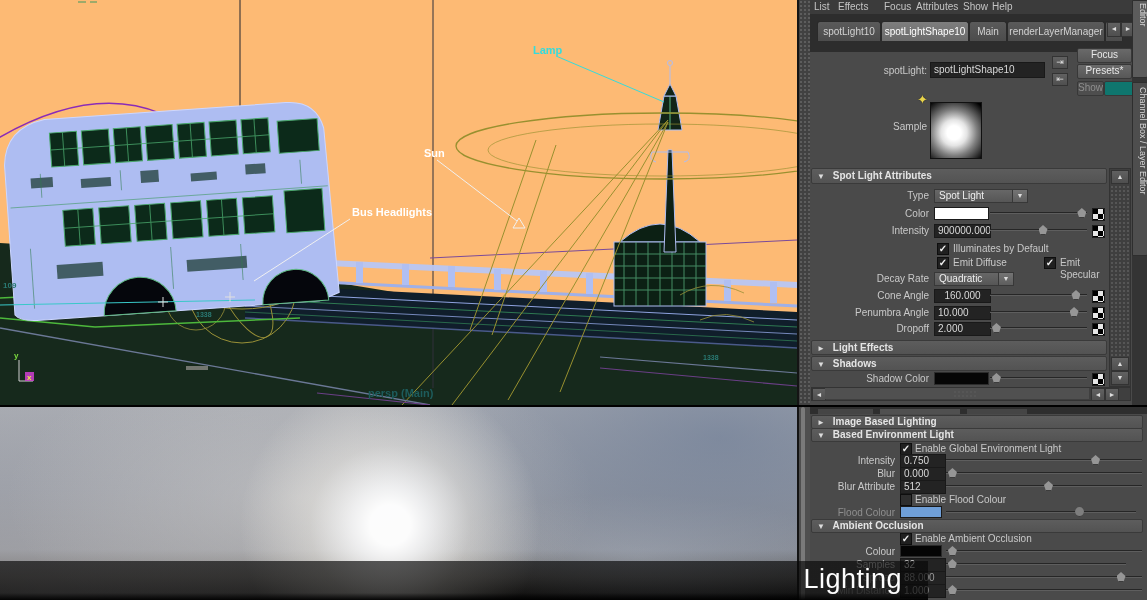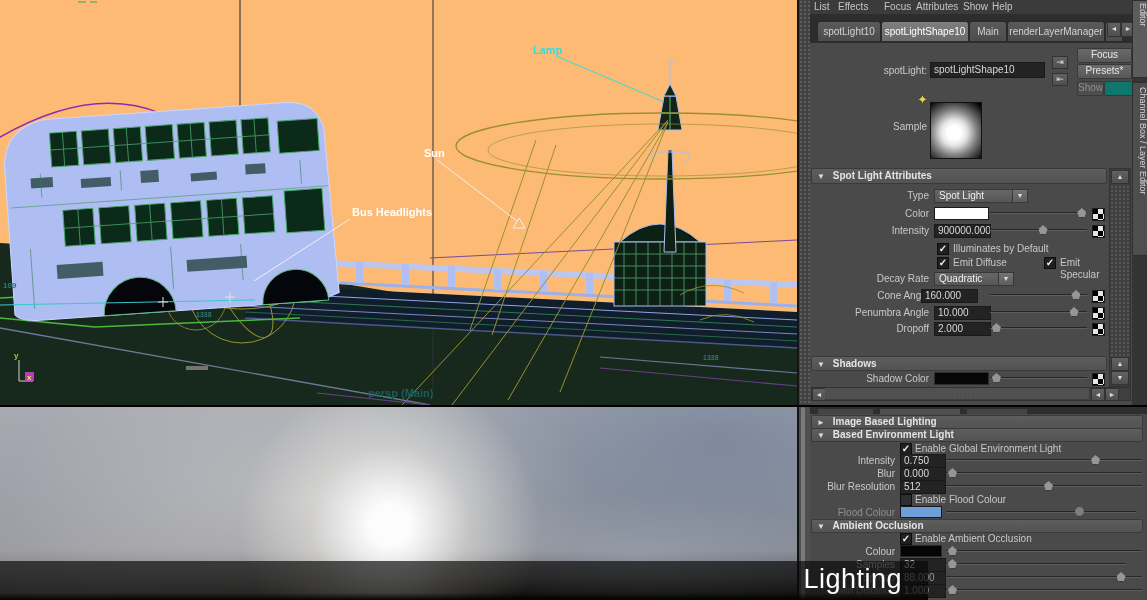--- a/index.html
+++ b/index.html
@@ -248,21 +248,21 @@
 
     <div class="abs" style="left:11px;top:0;width:322px;height:14px;background:#3b3b3b;">
       <span class="abs menu-item" style="left:4px;">List</span>
       <span class="abs menu-item" style="left:28px;">Effects</span>
       <span class="abs menu-item" style="left:74px;">Focus</span>
       <span class="abs menu-item" style="left:106px;">Attributes</span>
       <span class="abs menu-item" style="left:153px;">Show</span>
       <span class="abs menu-item" style="left:182px;">Help</span>
     </div>
 
-    <div class="abs" style="left:11px;top:14px;width:322px;height:29px;background:#2d2d2d;">
+    <div class="abs" style="left:11px;top:14px;width:322px;height:38px;background:#2d2d2d;">
       <div class="tab" style="left:7px;width:62px;">spotLight10</div>
       <div class="tab active" style="left:71px;width:86px;">spotLightShape10</div>
       <div class="tab" style="left:159px;width:36px;">Main</div>
       <div class="tab" style="left:197px;width:96px;">renderLayerManager</div>
       <div class="tab" style="left:295px;width:16px;">Br</div>
       <div class="abs sbtn" style="left:297px;top:8px;width:12px;height:13px;">◄</div>
       <div class="abs sbtn" style="left:311px;top:8px;width:12px;height:13px;">►</div>
     </div>
 
     <div class="abs lblr" style="left:60px;top:64px;width:68px;">spotLight:</div>
@@ -319,21 +319,21 @@
     </div>
 
     <div class="abs" style="left:12px;top:272px;width:296px;height:14px;">
       <div class="abs lblr" style="left:0;width:118px;">Decay Rate</div>
       <div class="abs dd" style="left:123px;width:56px;height:12px;">Quadratic</div>
       <div class="abs ddbtn" style="left:187px;width:14px;height:12px;">▼</div>
     </div>
 
     <div class="abs" style="left:12px;top:289px;width:296px;height:14px;">
       <div class="abs lblr" style="left:0;width:118px;">Cone Angle</div>
-      <div class="abs fld" style="left:110px;width:49px;">160.000</div>
+      <div class="abs fld" style="left:123px;width:49px;text-align:center;">160.000</div>
       <div class="abs slider" style="left:179px;width:97px;">
           <i class="thumb" style="left:84%;"></i>
         </div>
       <div class="abs chk-tex" style="left:281px;top:1px;"></div>
     </div>
 
     <div class="abs" style="left:12px;top:306px;width:296px;height:14px;">
       <div class="abs lblr" style="left:0;width:118px;">Penumbra Angle</div>
       <div class="abs fld" style="left:123px;width:49px;">10.000</div>
       <div class="abs slider" style="left:179px;width:97px;">
@@ -344,20 +344,24 @@
 
     <div class="abs" style="left:12px;top:322px;width:296px;height:14px;">
       <div class="abs lblr" style="left:0;width:118px;">Dropoff</div>
       <div class="abs fld" style="left:123px;width:49px;">2.000</div>
       <div class="abs slider" style="left:179px;width:97px;">
           <i class="thumb" style="left:2%;"></i>
         </div>
       <div class="abs chk-tex" style="left:281px;top:1px;"></div>
     </div>
 
+    <div class="abs sec" style="left:12px;top:340px;width:294px;height:13px;">
+      <span class="tri">►</span>
+      <span>Light Effects</span>
+    </div>
     <div class="abs sec" style="left:12px;top:356px;width:294px;height:13px;">
       <span class="tri">▼</span>
       <span>Shadows</span>
     </div>
 
     <div class="abs" style="left:12px;top:372px;width:296px;height:13px;">
       <div class="abs lblr" style="left:0;width:118px;">Shadow Color</div>
       <div class="abs" style="left:123px;width:53px;height:11px;background:#060606;border:1px solid #2c2c2c;"></div>
       <div class="abs slider" style="left:179px;width:97px;">
           <i class="thumb" style="left:2%;"></i>
@@ -423,21 +427,21 @@
         </div>
     </div>
     <div class="abs" style="left:12px;top:60px;width:334px;height:12px;">
       <div class="abs lblr" style="left:0;width:84px;">Blur</div>
       <div class="abs fld" style="left:89px;width:38px;">0.000</div>
       <div class="abs slider" style="left:135px;width:196px;">
           <i class="thumb" style="left:1%;"></i>
         </div>
     </div>
     <div class="abs" style="left:12px;top:73px;width:334px;height:12px;">
-      <div class="abs lblr" style="left:0;width:84px;">Blur Resolution</div>
+      <div class="abs lblr" style="left:0;width:84px;">Blur Attribute</div>
       <div class="abs fld" style="left:89px;width:38px;">512</div>
       <div class="abs slider" style="left:135px;width:196px;">
           <i class="thumb" style="left:50%;"></i>
         </div>
     </div>
     <div class="abs" style="left:12px;top:87px;width:334px;height:11px;">
       <div class="abs cb off" style="left:89px;">✓</div>
       <div class="abs" style="left:104px;line-height:11px;">Enable Flood Colour</div>
     </div>
     <div class="abs sec" style="left:12px;top:112px;width:330px;height:12px;line-height:12px;">

